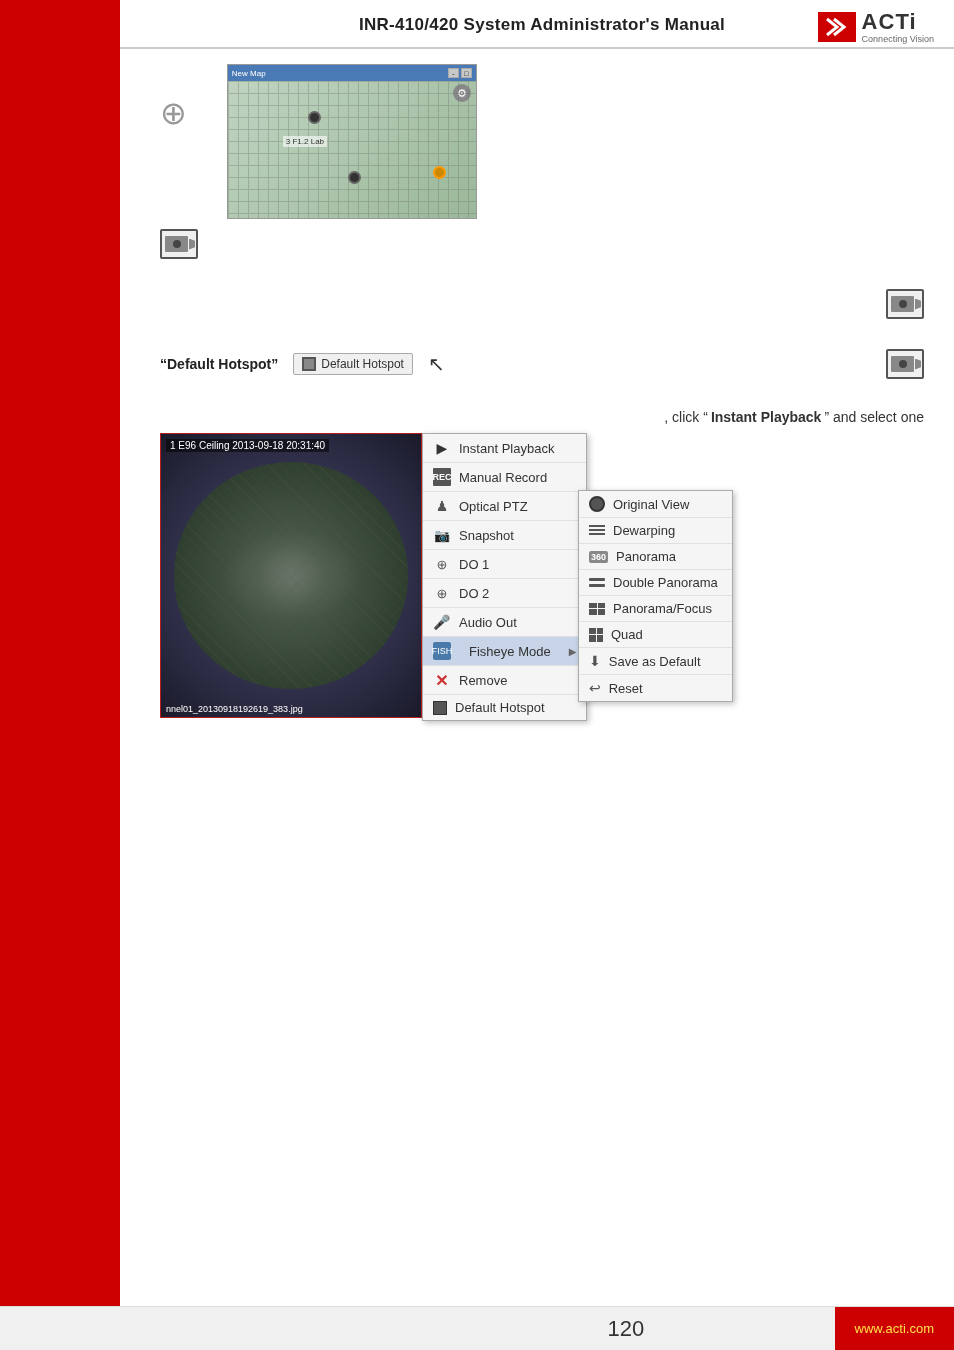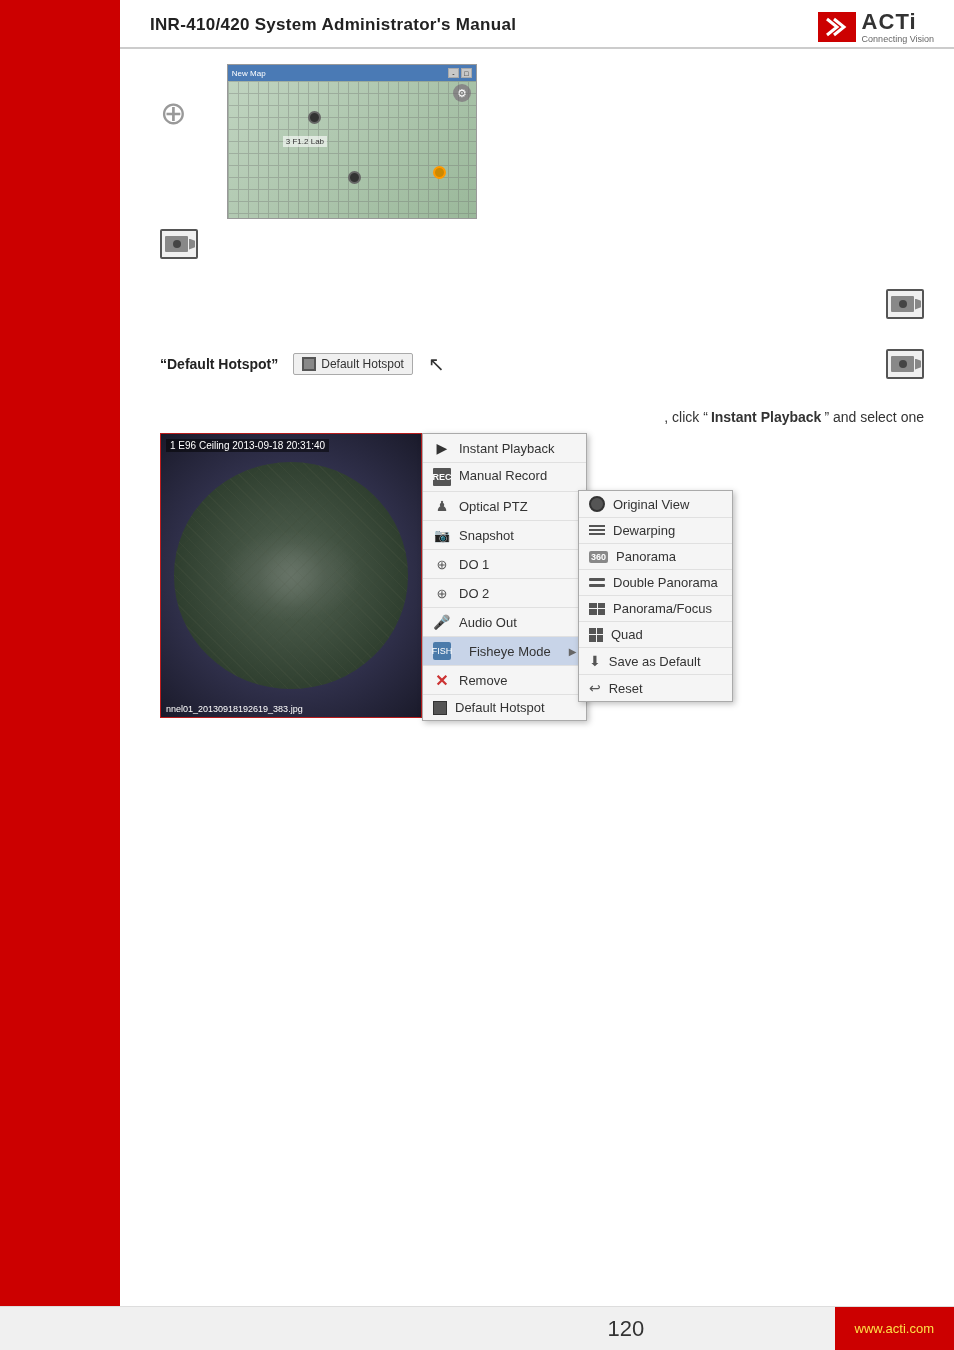--- a/index.html
+++ b/index.html
@@ -39,21 +39,21 @@
       <path d="M2 2 L12 10 L2 18" stroke="white" stroke-width="3" fill="none"></path>
       <path d="M9 2 L19 10 L9 18" stroke="white" stroke-width="3" fill="none"></path>
     </svg>
   </div>
   <div>
     <div style="font-size:22px; font-weight:bold; color:#333; letter-spacing:1px; line-height:1.1;">ACTi</div>
     <div style="font-size:9px; color:#666; text-align:right;">Connecting Vision</div>
   </div>
 </div>
 
-<div style="padding: 15px 20px 12px 150px; border-bottom: 2px solid #ccc; margin-right:0;">
+<div style="padding: 15px 20px 12px 150px; border-bottom: 2px solid #ccc; margin-right:0;text-align:center;">
   <span style="font-size:17px; font-weight:bold; color:#222; letter-spacing:0.3px;">INR-410/420 System Administrator's Manual</span>
 </div>
 
 <div class="main-content" style="margin-left:130px; padding:15px 30px 100px 30px;">
 
   <div style="display:flex; align-items:flex-start; gap:40px; margin-bottom:10px;">
 
     <div style="margin-top:30px; font-size:32px; color:#999;">⊕</div>
 
     <div style="width:250px; height:155px; border:1px solid #999; overflow:hidden; position:relative;">
@@ -136,21 +136,21 @@
       <div style="position:absolute;bottom:3px;left:5px;color:white;font-size:9px;z-index:2;">nnel01_20130918192619_383.jpg</div>
     </div>
 
     <div style="background:#f5f5f5; border:1px solid #aaa; min-width:155px; box-shadow:2px 2px 6px rgba(0,0,0,0.25); position:relative;">
 
       <div style="display:flex;align-items:center;gap:8px;padding:5px 10px;font-size:13px;color:#333;cursor:pointer;border-bottom:1px solid #e0e0e0;">
         <div style="width:18px;height:18px;display:flex;align-items:center;justify-content:center;font-size:14px;color:#333;">▶</div>
         <span>Instant Playback</span>
       </div>
 
-      <div style="display:flex;gap:8px;padding:5px 10px;font-size:13px;color:#333;cursor:pointer;border-bottom:1px solid #e0e0e0;">
+      <div style="display:flex;align-items:center;gap:8px;padding:5px 10px;font-size:13px;color:#333;cursor:pointer;border-bottom:1px solid #e0e0e0;">
         <div style="width:18px;height:18px;display:flex;align-items:center;justify-content:center;font-size:9px;background:#555;color:white;border-radius:1px;font-weight:bold;">REC</div>
         <span>Manual Record</span>
       </div>
 
       <div style="display:flex;align-items:center;gap:8px;padding:5px 10px;font-size:13px;color:#333;cursor:pointer;border-bottom:1px solid #e0e0e0;">
         <div style="width:18px;height:18px;display:flex;align-items:center;justify-content:center;font-size:14px;color:#555;">♟</div>
         <span>Optical PTZ</span>
       </div>
 
       <div style="display:flex;align-items:center;gap:8px;padding:5px 10px;font-size:13px;color:#333;cursor:pointer;border-bottom:1px solid #e0e0e0;">

